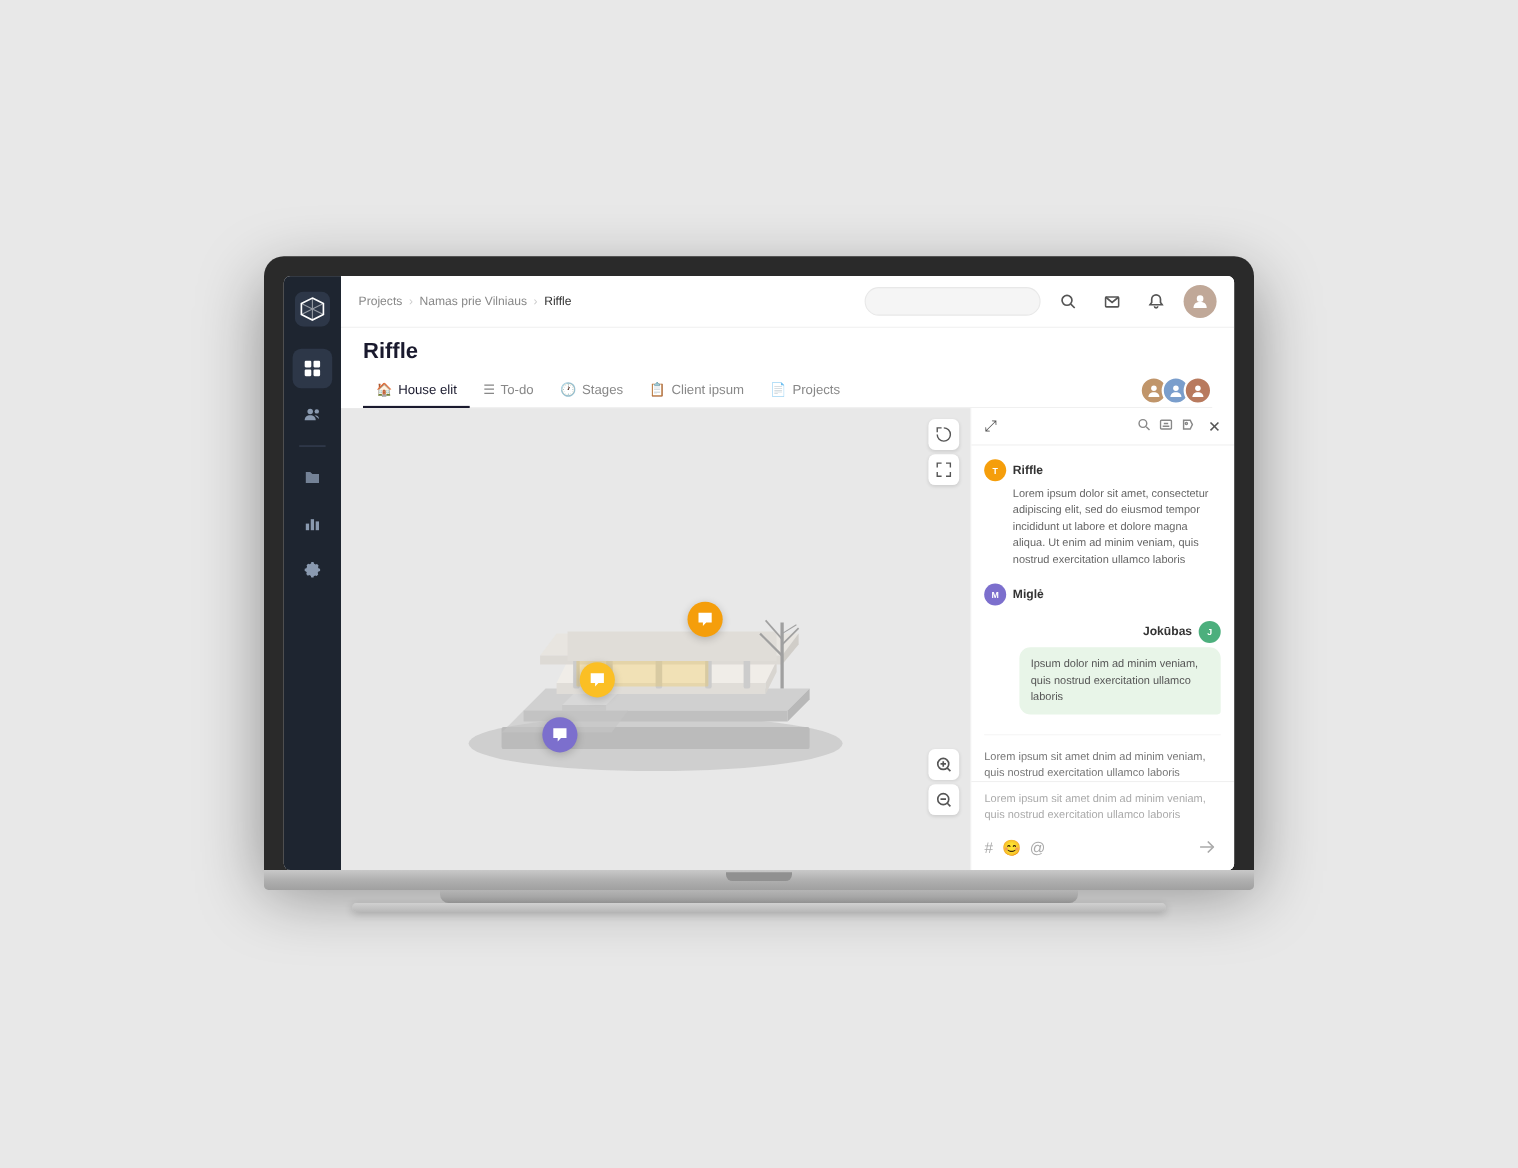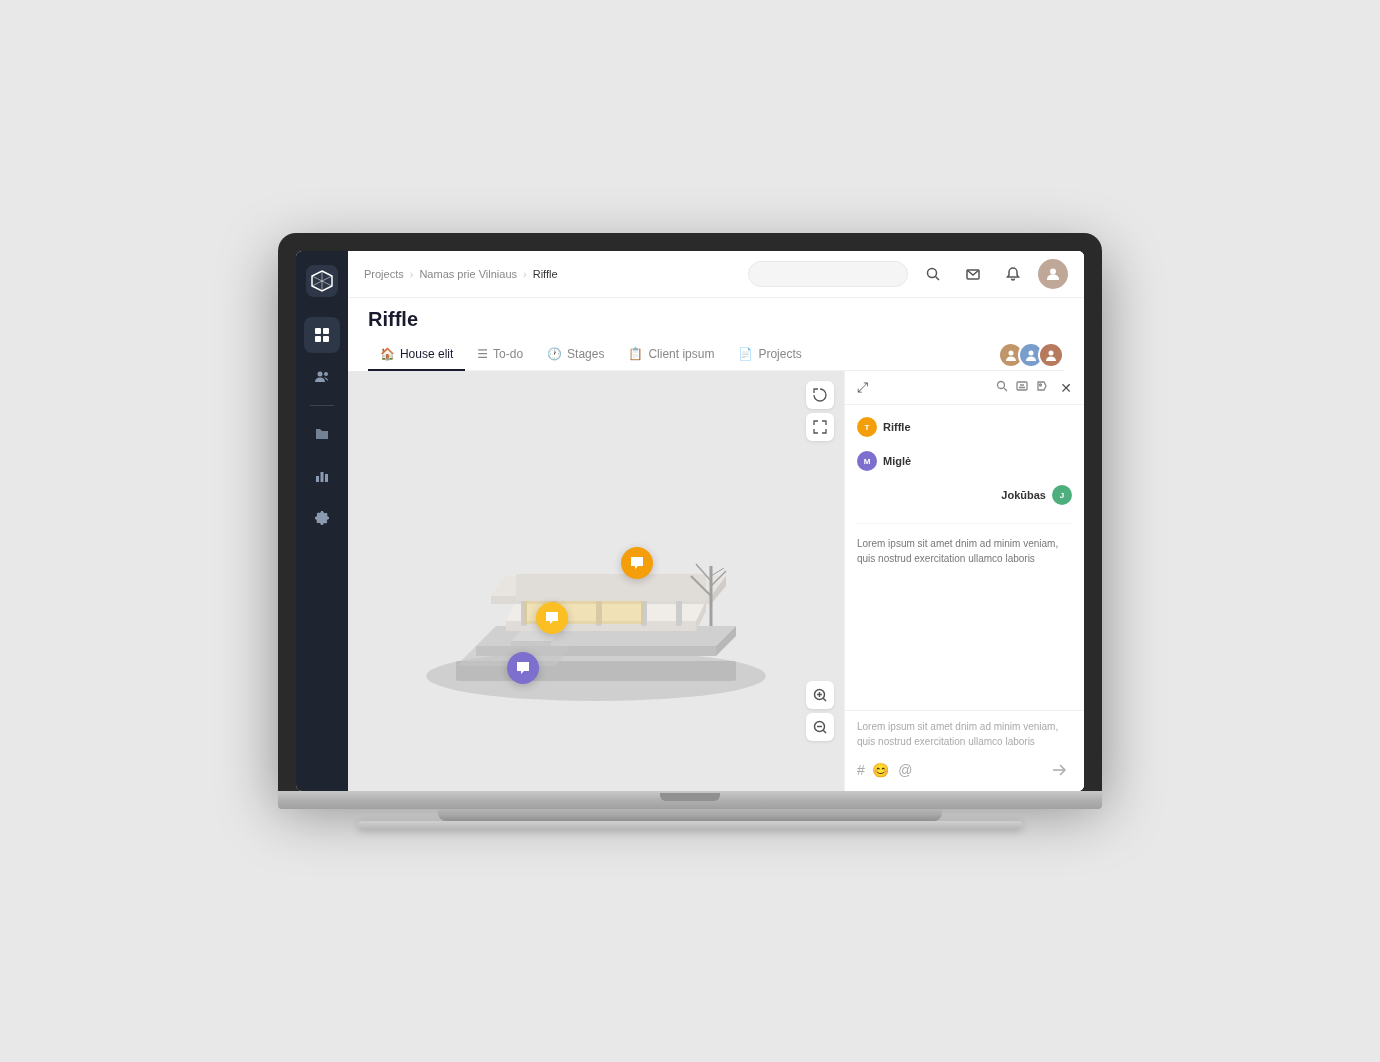--- a/index.html
+++ b/index.html
@@ -6,21 +6,21 @@
     body {
       background: #e8e8e8;
       display: flex;
       justify-content: center;
       align-items: center;
       min-height: 100vh;
       font-family: -apple-system, BlinkMacSystemFont, 'Segoe UI', sans-serif;
     }
 
     .laptop-outer {
-      width: 824px;
+      width: 900px;
       position: relative;
     }
 
     .laptop-screen-bezel {
       background: #2a2a2a;
       border-radius: 18px 18px 0 0;
       padding: 18px 18px 0 18px;
       box-shadow: 0 20px 60px rgba(0,0,0,0.4);
     }
 
@@ -762,34 +762,36 @@
               </div>
             </div>
 
             <div class="chat-messages">
 
               <div class="chat-message">
                 <div class="message-sender">
                   <div class="sender-avatar" style="background:#f59e0b;">T</div>
                   <span>Riffle</span>
                 </div>
+                <div class="message-text">Lorem ipsum dolor sit amet, consectetur adipiscing elit, sed do eiusmod tempor incididunt ut labore et dolore magna aliqua. Ut enim ad minim veniam, quis nostrud exercitation ullamco laboris</div>
               </div>
 
               <div class="chat-message">
                 <div class="message-sender">
                   <div class="sender-avatar" style="background:#7c6fcd;">M</div>
                   <span>Miglė</span>
                 </div>
               </div>
 
               <div class="chat-message self">
                 <div class="message-sender">
                   <div class="sender-avatar" style="background:#4caf7d;">J</div>
                   <span>Jokūbas</span>
                 </div>
+                <div class="message-bubble-green">Ipsum dolor nim ad minim veniam, quis nostrud exercitation ullamco laboris</div>
               </div>
 
               <div class="long-message-text">Lorem ipsum sit amet dnim ad minim veniam, quis nostrud exercitation ullamco laboris</div>
             </div>
 
             <div class="chat-input-area">
               <div class="chat-input-text">Lorem ipsum sit amet dnim ad minim veniam, quis nostrud exercitation ullamco laboris</div>
               <div class="chat-input-toolbar">
                 <span class="chat-input-icon">#</span>
                 <span class="chat-input-icon">😊</span>

